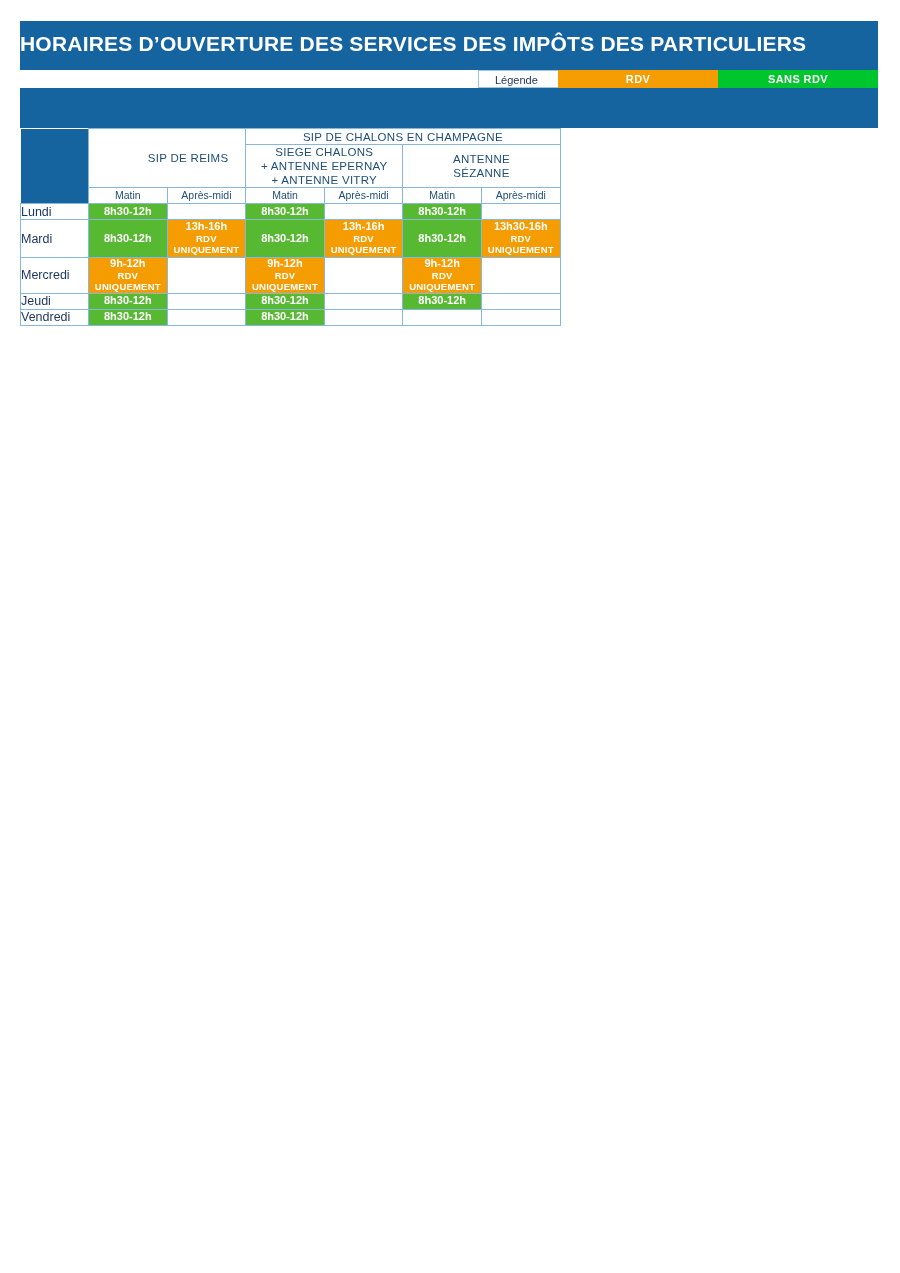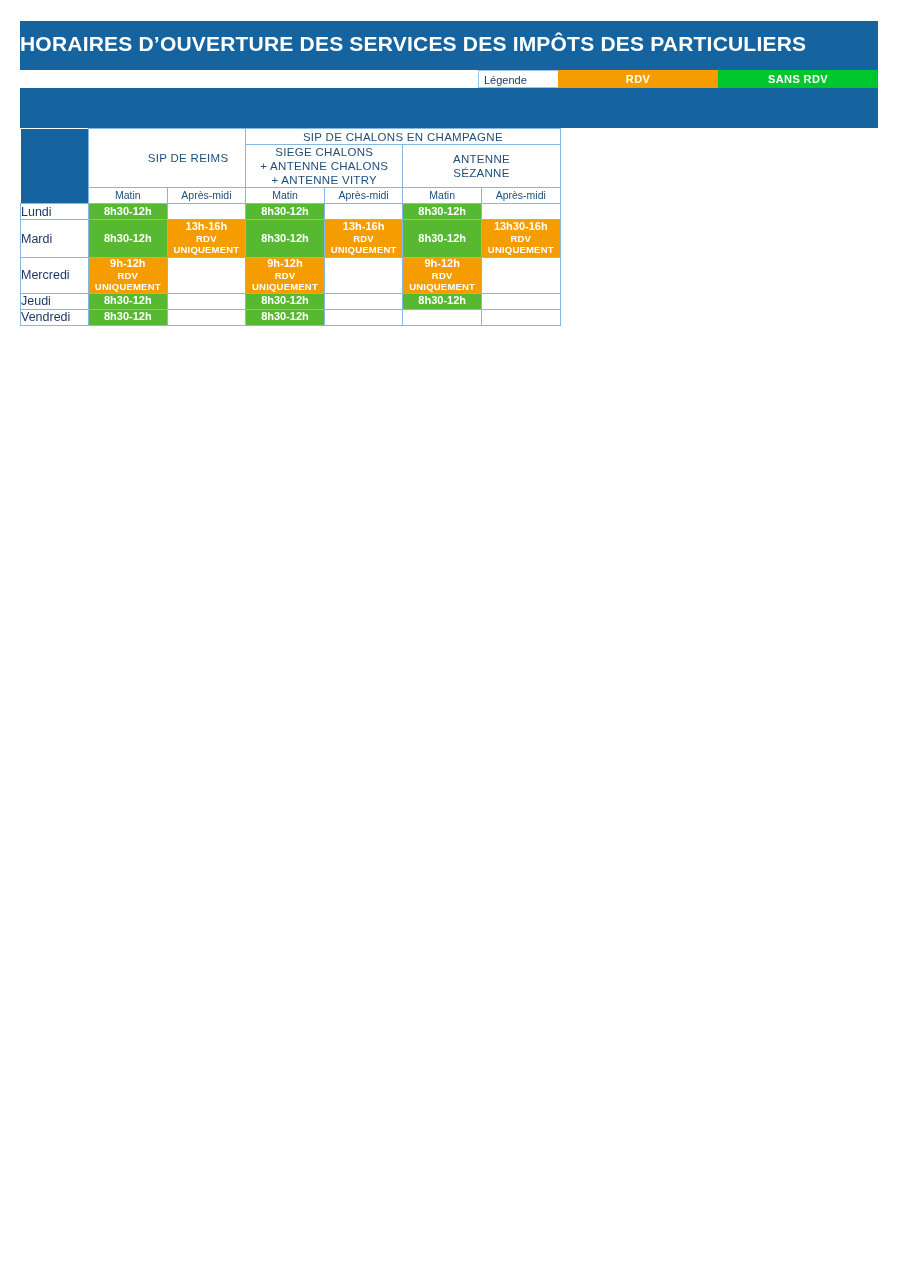--- a/index.html
+++ b/index.html
@@ -53,21 +53,21 @@
     height: 18px;
     background: #ffffff;
   }
   .legend-label {
     width: 80px;
     height: 18px;
     background: #ffffff;
     color: #1f3864;
     font-size: 11px;
     line-height: 18px;
-    padding-left: 5px;
+    padding-left: 16px;
     box-sizing: border-box;
     border: 1px solid #9dc3e6;
     border-right: none;
     font-family: "Liberation Sans", sans-serif;
   }
   .legend-rdv {
     width: 160px;
     height: 18px;
     background: #f59c00;
     color: #ffffff;
@@ -212,21 +212,21 @@
     <tbody>
         <tr>
       <td class="corner" rowspan="3"></td>
       <td class="hdr-group" colspan="2" rowspan="2" style="height:56px;padding-left:42px;">SIP DE REIMS</td>
       <td class="hdr-group" colspan="4" style="height:15px;">SIP DE CHALONS EN CHAMPAGNE</td>
     </tr>
 
     <tr>
       <td class="hdr-site" colspan="2" style="height:41px;">
         <div>SIEGE CHALONS</div>
-        <div>+ ANTENNE CHALONS</div>
+        <div>+ ANTENNE EPERNAY</div>
         <div>+ ANTENNE VITRY</div>
       </td>
       <td class="hdr-site" colspan="2" style="height:41px;">
         <div>ANTENNE</div>
         <div>SÉZANNE</div>
       </td>
     </tr>
 
     <tr>
       <td class="hdr-slot">Matin</td>

